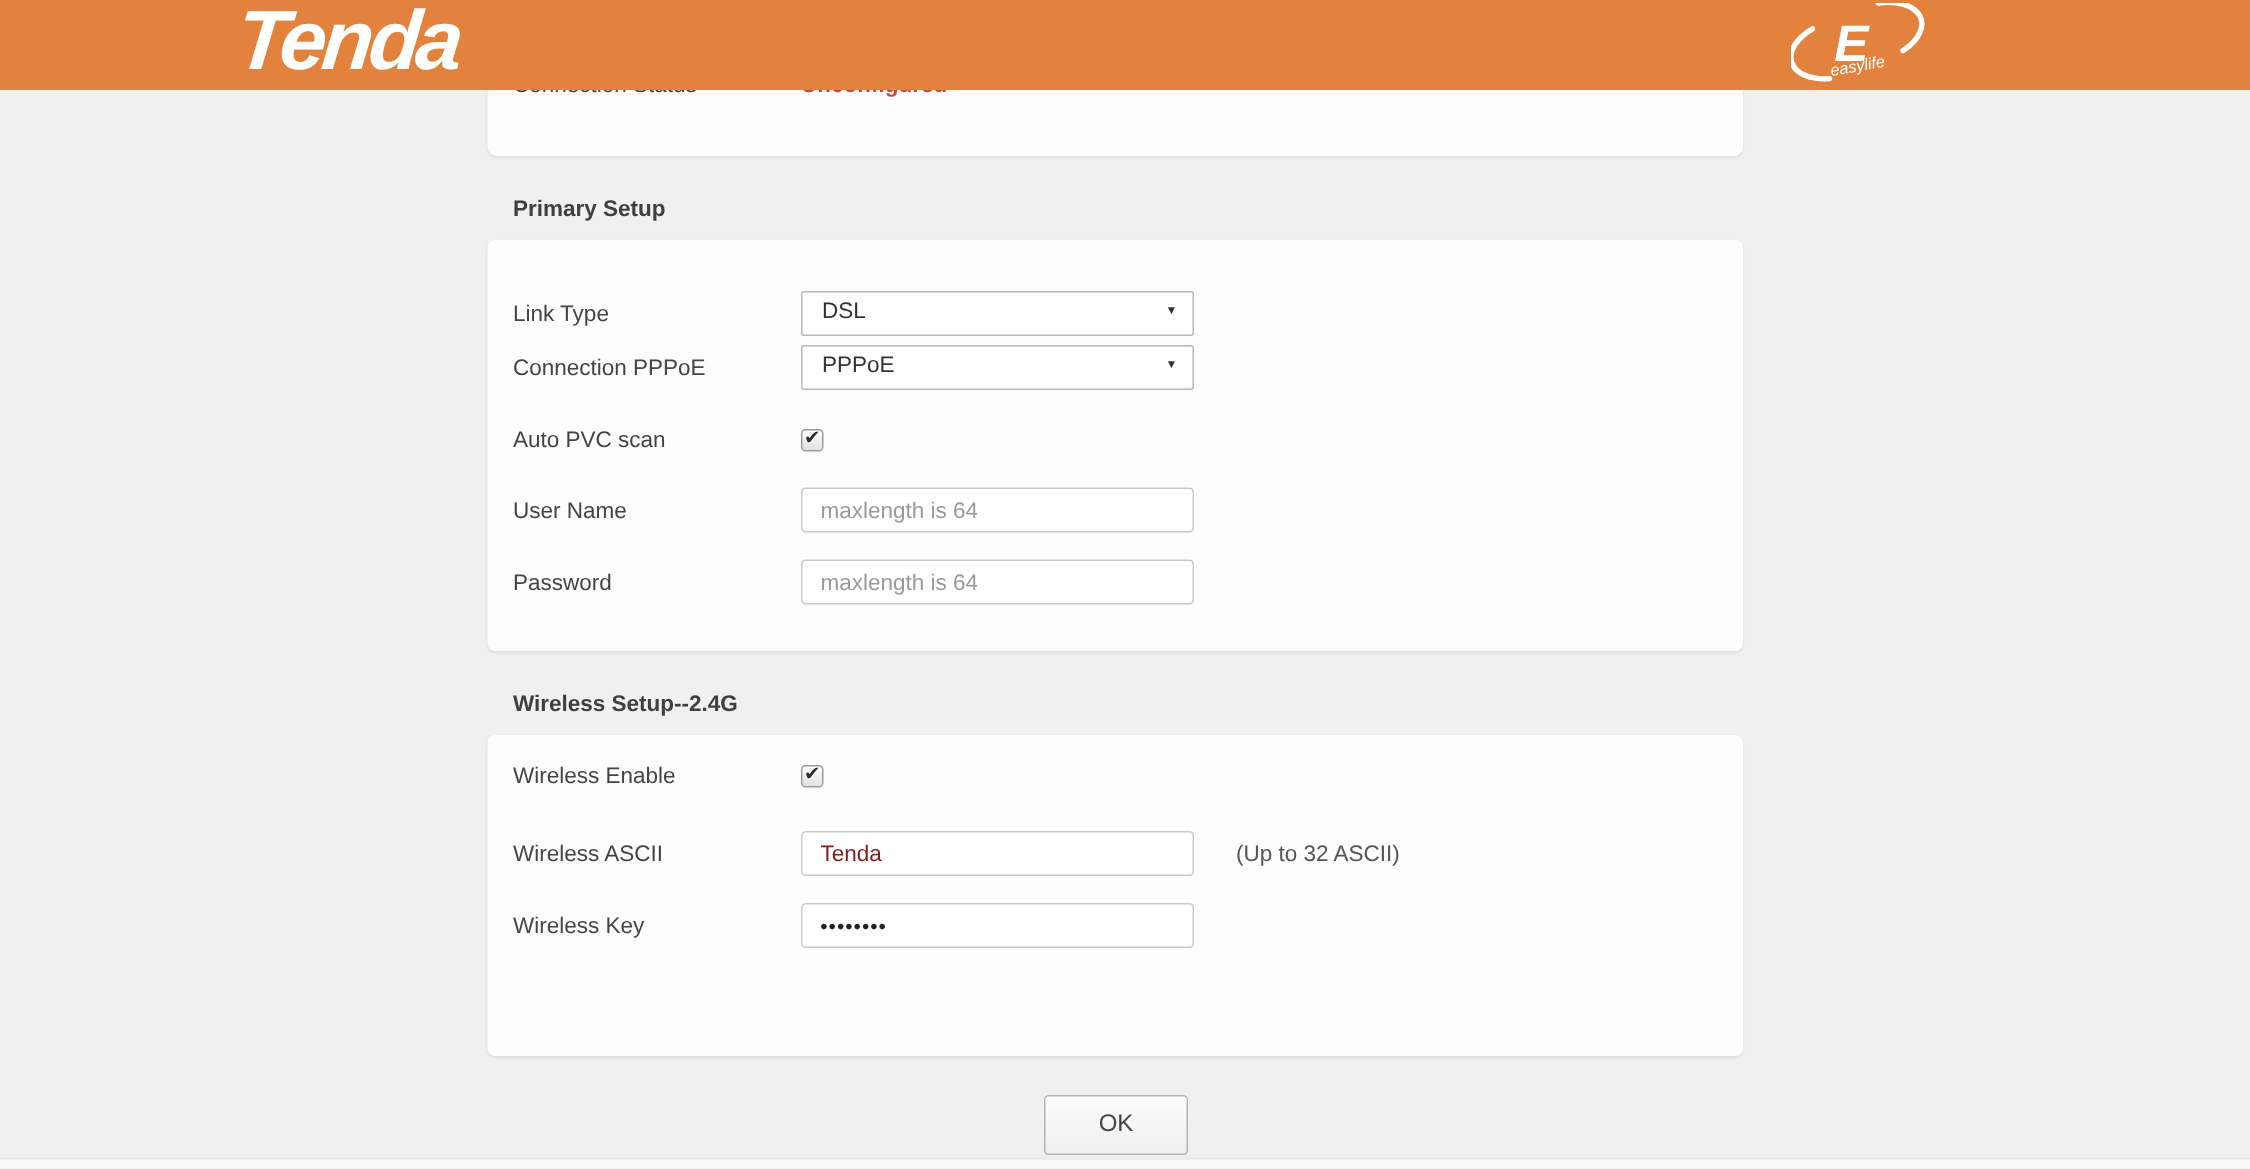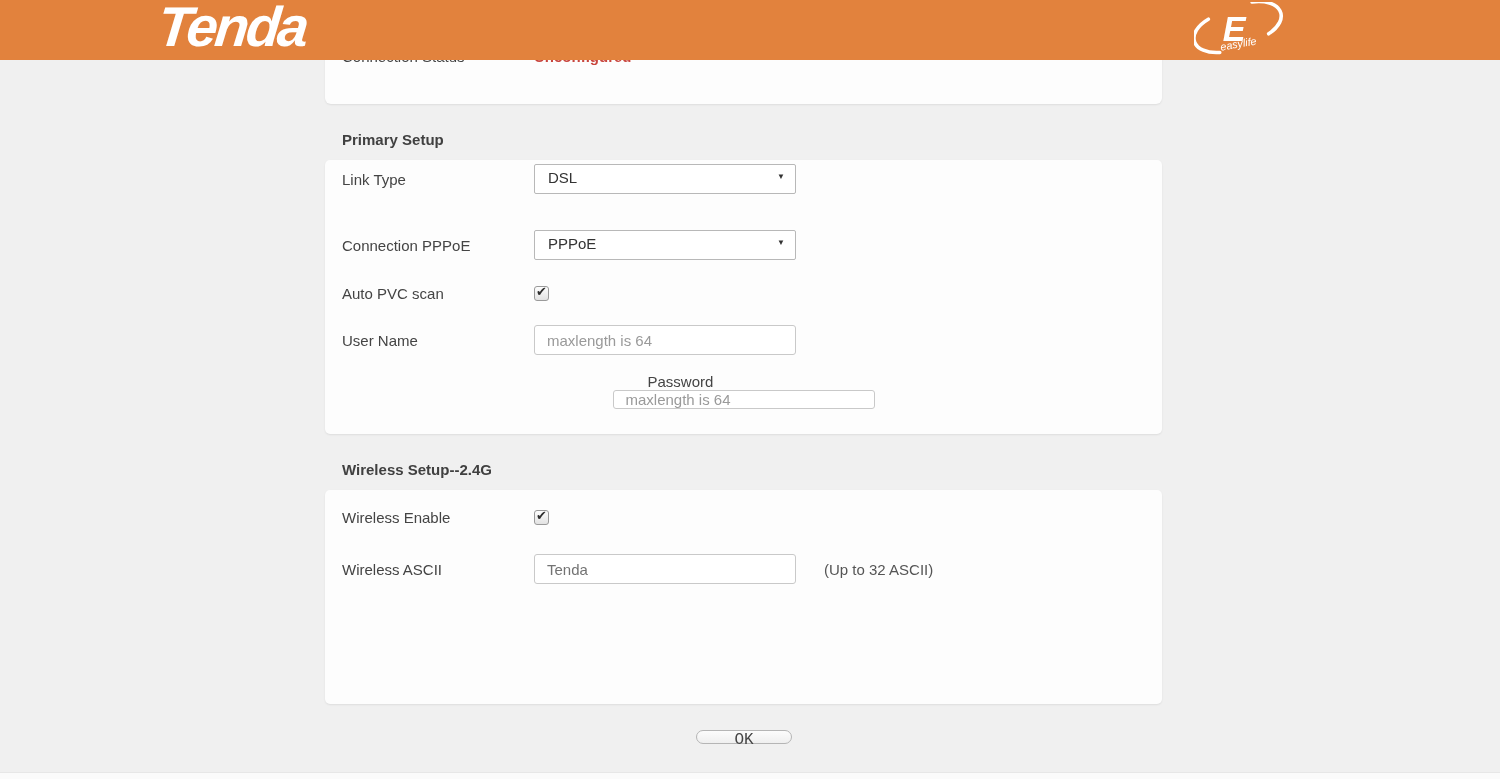--- a/index.html
+++ b/index.html
@@ -35,37 +35,37 @@
 
   
   .select { width:262px; height:30px; background:#fff; border:1px solid #b8b8b8; border-radius:2px;
             display:flex; align-items:center; justify-content:space-between;
             padding:0 10px 4px 13px; cursor:default; }
   .select-value { font-size:15px; color:#333; }
   .select-arrow { font-size:8px; color:#333; line-height:1; }
 
   .text-input { width:262px; height:30px; border:1px solid #c9c9c9; border-radius:3px;
                 background:#fff; font-family:"Liberation Sans", sans-serif;
-                font-size:15px; color:#737373; padding:0 12px; outline:none; }
+                font-size:15px; color:#7f1d1d; padding:0 12px; outline:none; }
   .text-input::placeholder { color:#9a9a9a; opacity:1; }
   .key-input { letter-spacing:1px; font-size:13px; font-weight:bold; color:#222; }
 
   .checkbox { width:15px; height:15px; border:1px solid #9a9a9a; border-radius:3px;
               background:linear-gradient(#fefefe,#e2e2e2);
               display:flex; align-items:center; justify-content:center; cursor:default; }
   .checkbox .check { font-size:13px; color:#2e2e2e; line-height:1; margin-top:-3px; }
 
   .inline-hint { margin-left:28px; font-size:15px; color:#555; }
   .block-hint { position:absolute; left:209px; top:150px; font-size:15px; color:#8a8a8a; }
 
   .status-value { font-size:15px; font-weight:bold; color:#c9463d; }
 
-  .ok-btn { position:absolute; top:730px; left:371px; width:96px; height:14px;
+  .ok-btn { position:absolute; top:730px; left:371px; width:96px; height:40px;
             background:linear-gradient(#fcfcfc,#efefef); border:1px solid #b5b5b5;
-            border-radius:13px; font-family:Liberation Mono, monospace;
+            border-radius:3px; font-family:Liberation Sans, sans-serif;
             font-size:16px; color:#444; cursor:pointer; }
 
   .bottom-scrollbar { position:absolute; bottom:0; left:0; right:0; height:7px;
                       background:#fbfbfb; border-top:1px solid #e7e7e7; z-index:12; }
 </style>
 </head>
 <body>
 
 <div class="page">
 
@@ -87,21 +87,21 @@
       <div class="status-row">
         <span class="label">Connection Status</span>
         <span class="status-value">Unconfigured</span>
       </div>
     </div>
 
     <div class="section-title primary-title">Primary Setup</div>
 
     <div class="card primary-card">
 
-      <div class="row" style="top:4px;">
+      <div class="row" style="top:34px;">
         <span class="label">Link Type</span>
         <div class="select">
           <span class="select-value">DSL</span>
           <span class="select-arrow">▼</span>
         </div>
       </div>
 
       <div class="row" style="top:70px;">
         <span class="label">Connection PPPoE</span>
         <div class="select">
@@ -115,21 +115,21 @@
         <span class="checkbox">
           <span class="check">✔</span>
         </span>
       </div>
 
       <div class="row" style="top:165px;">
         <span class="label">User Name</span>
         <input type="text" class="text-input" placeholder="maxlength is 64" style="">
       </div>
 
-      <div class="row" style="top:213px;flex-direction:column;">
+      <div class="row" style="top:213px;">
         <span class="label">Password</span>
         <input type="text" class="text-input" placeholder="maxlength is 64" style="">
       </div>
 
     </div>
 
     <div class="section-title wireless-title">Wireless Setup--2.4G</div>
 
     <div class="card wireless-card">
 
@@ -139,20 +139,24 @@
           <span class="check">✔</span>
         </span>
       </div>
 
       <div class="row" style="top:64px;">
         <span class="label">Wireless ASCII</span>
         <input type="text" class="text-input" value="Tenda" style="">
         <span class="inline-hint">(Up to 32 ASCII)</span>
       </div>
 
+      <div class="row" style="top:112px;">
+        <span class="label">Wireless Key</span>
+        <input type="text" class="text-input key-input" value="••••••••" style="">
+      </div>
 
 
     </div>
 
     <button class="ok-btn">OK</button>
 
   </div>
 
   <div class="bottom-scrollbar"></div>
 

